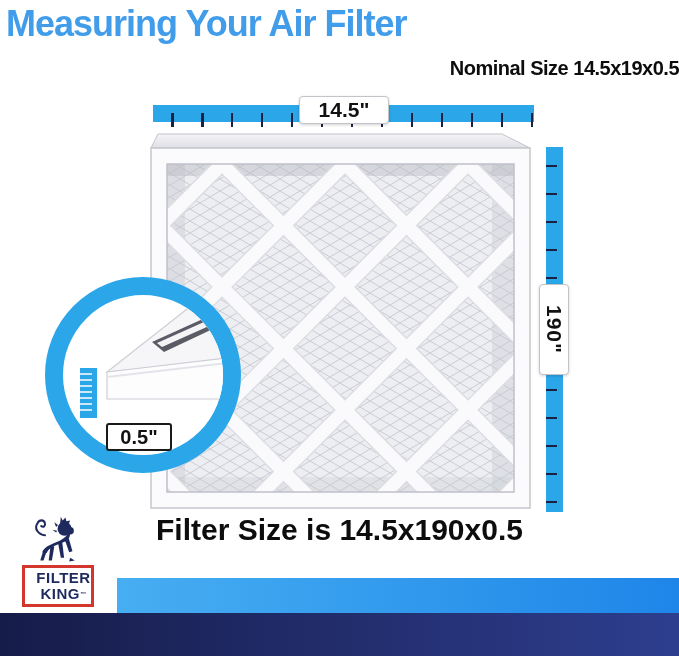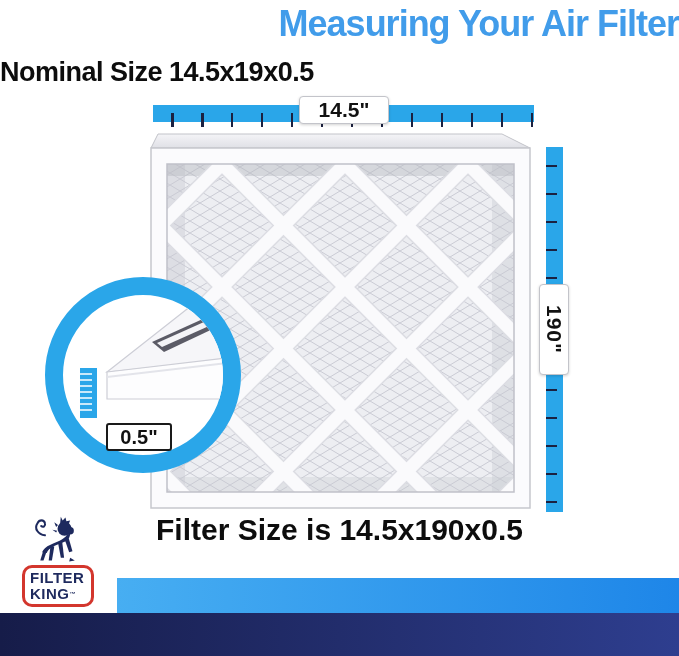--- a/index.html
+++ b/index.html
@@ -6,24 +6,24 @@
     --accent-blue:#2AA6E9; --title-blue:#419CEA; --navy:#1E2A5E;
     --logo-red:#D3362D; --tick-navy:#1B2140;
     --footer-blue-1:#47AEF2; --footer-blue-2:#1E86E8;
     --footer-navy-1:#161C49; --footer-navy-2:#2E3E8F;
   }
   *{margin:0;padding:0;box-sizing:border-box;}
   html,body{background:#fff;}
   body{font-family:"Liberation Sans","DejaVu Sans",sans-serif;}
   #page-root{position:relative;width:679px;height:656px;background:#fff;overflow:hidden;}
 
-  .page-title{position:absolute;left:0;top:3px;width:679px;text-align:right;
-    font-size:36px;font-weight:700;letter-spacing:-1px;color:var(--title-blue);}
-  .nominal-text{position:absolute;left:0;top:57px;width:679px;text-align:left;
-    font-size:27px;font-weight:700;letter-spacing:-0.5px;color:#0d0d0d;}
+  .page-title{position:absolute;left:0;top:3px;width:679px;text-align:left;
+    font-size:36px;font-weight:700;letter-spacing:-1px;color:var(--title-blue);padding-left:6px;}
+  .nominal-text{position:absolute;left:0;top:57px;width:679px;text-align:right;
+    font-size:20px;font-weight:700;letter-spacing:-0.5px;color:#0d0d0d;}
   .actual-text{position:absolute;left:0;top:513px;width:679px;text-align:center;
     font-size:30px;font-weight:700;letter-spacing:0px;color:#0d0d0d;}
 
   
   .ruler-h{position:absolute;left:153px;top:105px;width:381px;height:17px;background:var(--accent-blue);}
   .ruler-h .ticks{position:absolute;left:0;top:8px;width:100%;height:14px;
     background:repeating-linear-gradient(90deg,transparent 0,transparent 18px,var(--tick-navy) 18px,var(--tick-navy) 20.5px,transparent 20.5px,transparent 30px);}
   .ruler-v{position:absolute;left:546px;top:147px;width:17px;height:365px;background:var(--accent-blue);}
   .ruler-v .ticks{position:absolute;left:0;top:0;width:11px;height:100%;
     background:repeating-linear-gradient(180deg,transparent 0,transparent 18px,var(--tick-navy) 18px,var(--tick-navy) 20.5px,transparent 20.5px,transparent 28px);}
@@ -37,22 +37,22 @@
   .label-depth{left:106px;top:423px;width:66px;height:28px;font-size:20px;
     border:2px solid #1a1a1a;border-radius:3px;box-shadow:none;}
 
   .filter-svg{position:absolute;left:140px;top:125px;}
   .zoom-svg{position:absolute;left:36px;top:268px;}
 
   
   .brand{position:absolute;left:18px;top:512px;width:100px;height:100px;}
   .lion-svg{position:absolute;left:12px;top:2px;}
   .logo-box{position:absolute;left:4px;top:53px;width:72px;height:42px;background:#fff;
-    border:3px solid var(--logo-red);border-radius:10px;display:flex;flex-direction:column;
-    justify-content:center;padding-left:5px;}
+    border:3px solid var(--logo-red);border-radius:0;display:flex;flex-direction:column;
+    justify-content:center;padding-left:11px;align-items:center;}
   .logo-box .line{font-size:15px;line-height:16px;font-weight:700;letter-spacing:0.5px;color:var(--navy);}
   .logo-box .tm{font-size:6px;vertical-align:bottom;color:var(--navy);}
 
   .footer-blue{position:absolute;left:117px;top:578px;width:562px;height:36px;
     background:linear-gradient(90deg,var(--footer-blue-1),var(--footer-blue-2));}
   .footer-navy{position:absolute;left:0;top:613px;width:679px;height:43px;
     background:linear-gradient(90deg,var(--footer-navy-1),var(--footer-navy-2));}
 </style>
 </head>
 <body>

